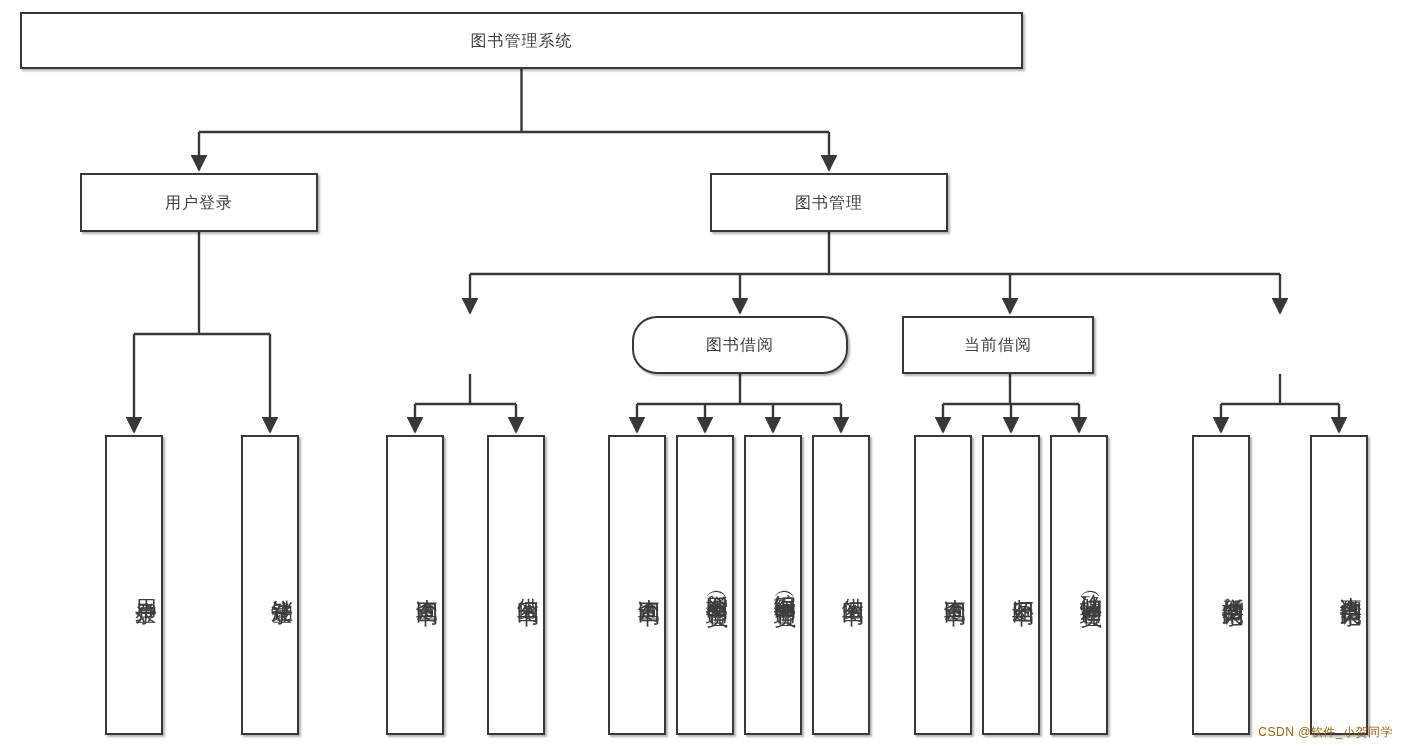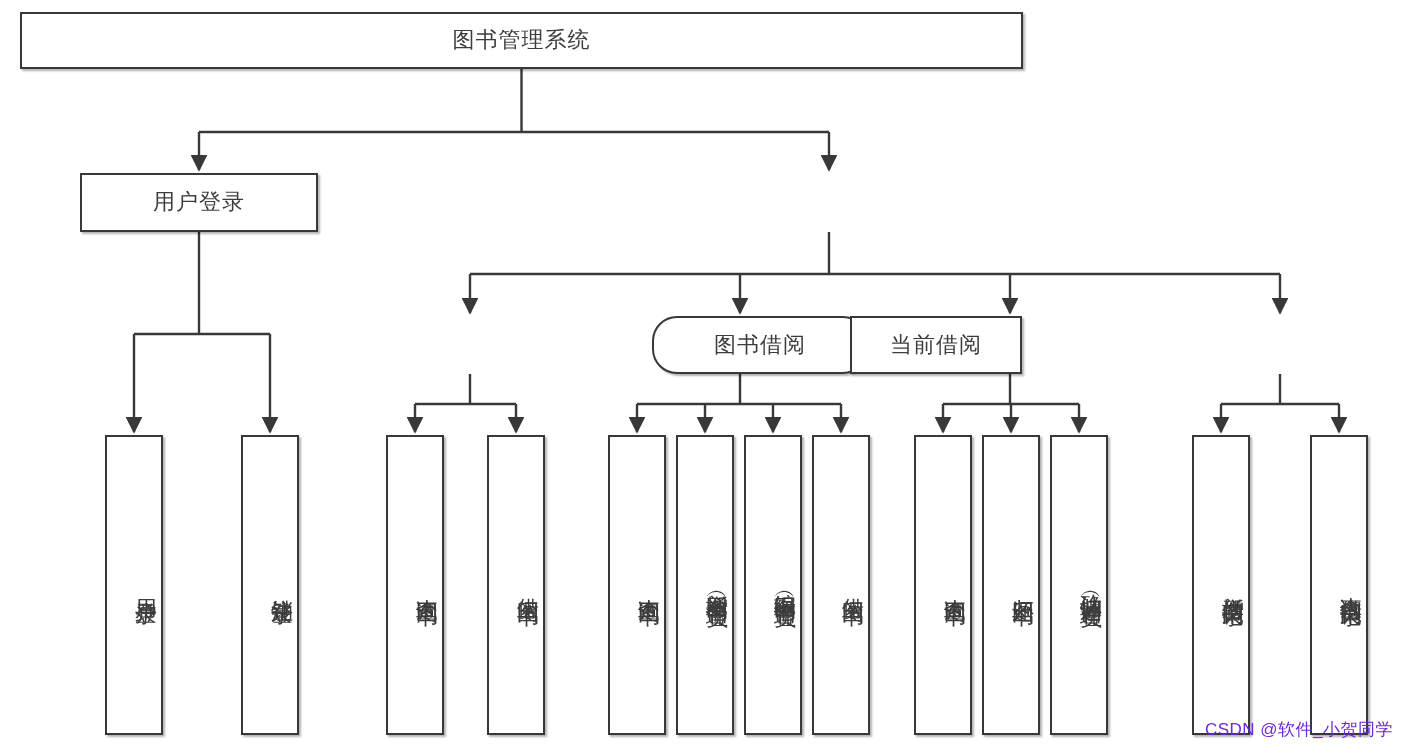--- a/index.html
+++ b/index.html
@@ -30,21 +30,21 @@
     background: #ffffff;
     border: 2px solid #37383a;
     box-shadow: 2px 2px 2px rgba(0,0,0,0.30);
     display: flex;
     align-items: center;
     justify-content: center;
     color: #3c3c3c;
     overflow: hidden;
   }
   .node.h {
-    font-size: 22px;
+    font-size: 16px;
     letter-spacing: 1px;
     line-height: 1.1;
   }
   .node.v {
     writing-mode: vertical-rl;
     text-orientation: upright;
     font-size: 22px;
     line-height: 1.35;
     letter-spacing: 2px;
     padding: 10px 0;
@@ -54,22 +54,22 @@
   .node.v .vtext {
     writing-mode: vertical-rl;
     text-orientation: upright;
     display: block;
     text-align: center;
   }
   .watermark {
     position: absolute;
     right: 12px;
     bottom: 6px;
-    font-size: 17px;
-    color: #6d28d9;
+    font-size: 12px;
+    color: #a16207;
     letter-spacing: 0.5px;
     white-space: nowrap;
   }
 </style>
 </head>
 <body>
 
 <div id="canvas">
 
   <svg id="edge-layer" viewBox="0 0 1405 747" xmlns="http://www.w3.org/2000/svg">
@@ -111,23 +111,24 @@
         <path d="M 1280 374 L 1280 404" stroke="#37383a" stroke-width="2.4" fill="none"></path>
         <path d="M 1221 404 L 1339 404" stroke="#37383a" stroke-width="2.4" fill="none"></path>
         <path d="M 1221 404 L 1221 432" stroke="#37383a" stroke-width="2.4" fill="none" marker-end="url(#arrow)"></path>
         <path d="M 1339 404 L 1339 432" stroke="#37383a" stroke-width="2.4" fill="none" marker-end="url(#arrow)"></path>
       </g>
   </svg>
 
   <div class="node h" style="left:20px; top:12px; width:1003px; height:57px;">图书管理系统</div>
 
   <div class="node h" style="left:80px; top:173px; width:238px; height:59px;">用户登录</div>
+  <div class="node h" style="left:710px; top:173px; width:238px; height:59px;">图书管理</div>
 
-  <div class="node h" style="left:652px; top:316px; width:216px; height:58px;border-radius:25px;">图书借阅</div>
-  <div class="node h" style="left:850px; top:316px; width:172px; height:58px;">当前借阅</div>
+  <div class="node h" style="left:632px; top:316px; width:216px; height:58px;border-radius:25px;">图书借阅</div>
+  <div class="node h" style="left:902px; top:316px; width:192px; height:58px;">当前借阅</div>
 
   <div class="node v" style="left:105px; top:435px; width:58px; height:300px;">
     <span class="vtext">用户登录</span>
   </div>
   <div class="node v" style="left:241px; top:435px; width:58px; height:300px;">
     <span class="vtext">注销登录</span>
   </div>
 
   <div class="node v" style="left:386px; top:435px; width:58px; height:300px;">
     <span class="vtext">查询图书</span>

